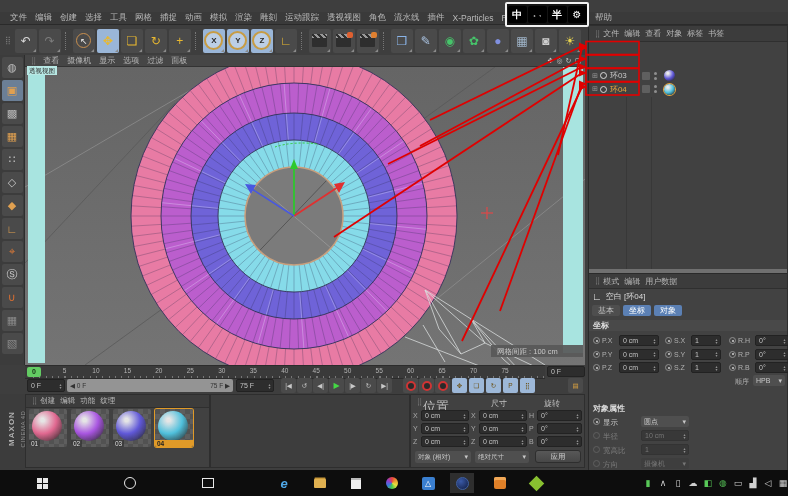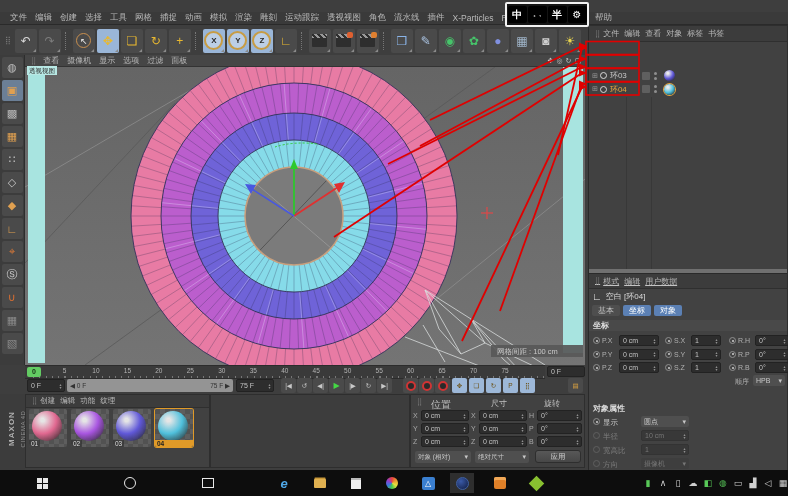--- a/index.html
+++ b/index.html
@@ -723,21 +723,21 @@
       <div class="mat" style="left: 129px; top: 14px; box-shadow: rgb(224, 154, 40) 0px 0px 0px 1px;">
         <div class="matball" style="background: radial-gradient(circle at 35% 30%, rgba(255, 255, 255, 0.85) 6%, rgb(80, 192, 220) 48%, rgba(0, 0, 0, 0.55) 96%);"></div>
         <div class="matlab" style="width: 100%; background: rgb(224, 154, 40); color: rgb(34, 34, 34); font-weight: bold; box-sizing: border-box;">04</div>
       </div>
     </div>
   <div class="abs panel" style="left:210px;top:394px;width:200px;height:74px;background:#3d3d3d;"></div>
   <div class="abs panel" id="coords" style="left:410px;top:394px;width:175px;height:74px;">
       <div class="pmenu" style="background: transparent; border: none; height: 13px;">
         <span class="grip" style="font-size: 7px;">⣿</span>
       </div>
-      <span style="position: absolute; left: 20px; top: 3px; font-size: 10px; color: rgb(192, 192, 192);">位置</span>
+      <span style="position: absolute; left: 12px; top: 3px; font-size: 13px; color: rgb(192, 192, 192);">位置</span>
       <span style="position: absolute; left: 80px; top: 3px; font-size: 8px; color: rgb(192, 192, 192);">尺寸</span>
       <span style="position: absolute; left: 133px; top: 3px; font-size: 8px; color: rgb(192, 192, 192);">旋转</span>
       <span style="position: absolute; left: 2px; top: 17px; font-size: 7px; color: rgb(168, 168, 168);">X</span>
       <div class="fld abs" style="left: 10px; top: 15px; width: 48px; height: 11px;">
         <span class="val">0 cm</span>
         <span class="spin">
           <span>▴</span>
           <span>▾</span>
         </span>
       </div>
@@ -845,21 +845,21 @@
           <span style="position: absolute; left: 65px; display: flex; flex-direction: column; gap: 2px;">
             <span style="width: 3px; height: 3px; border-radius: 50%; background: rgb(142, 142, 142);"></span>
             <span style="width: 3px; height: 3px; border-radius: 50%; background: rgb(142, 142, 142);"></span>
           </span>
           <span style="position: absolute; left: 75px; width: 11px; height: 11px; border-radius: 50%; background: radial-gradient(circle at 35% 30%, rgba(255, 255, 255, 0.9) 8%, rgb(80, 192, 220) 50%, rgba(0, 0, 0, 0.6) 96%); box-shadow: rgb(232, 168, 64) 0px 0px 0px 1px;"></span>
         </div>
         <div style="position: absolute; left: 37px; top: 71px; width: 1px; height: 172px; background: rgb(56, 56, 56);"></div>
         <div style="position: absolute; left: 62px; top: 71px; width: 1px; height: 172px; background: rgb(56, 56, 56);"></div>
         <div style="position: absolute; left: 0px; top: 243px; width: 198px; height: 4px; background: rgb(112, 112, 112);"></div>
       </div>
-      <div style="position: absolute; left: 0px; top: 247px; width: 198px; height: 198px; border-top: 1px solid rgb(42, 42, 42); background: rgb(66, 66, 66); text-decoration: underline;">
+      <div style="position: absolute; left: 0px; top: 247px; width: 198px; height: 198px; border-top: 1px solid rgb(42, 42, 42); background: rgb(66, 66, 66);">
         <div class="pmenu" style="height: 14px;">
           <span class="grip" style="font-size: 7px;">⣿</span>
           <span class="mi">模式</span>
           <span class="mi">编辑</span>
           <span class="mi">用户数据</span>
         </div>
         <div style="position: absolute; left: 3px; top: 17px; display: flex; align-items: center; gap: 4px;">
           <span style="color: rgb(232, 232, 232); font-size: 10px; font-weight: bold;">∟</span>
           <span style="font-size: 8px; color: rgb(220, 220, 220);">空白 [环04]</span>
         </div>

